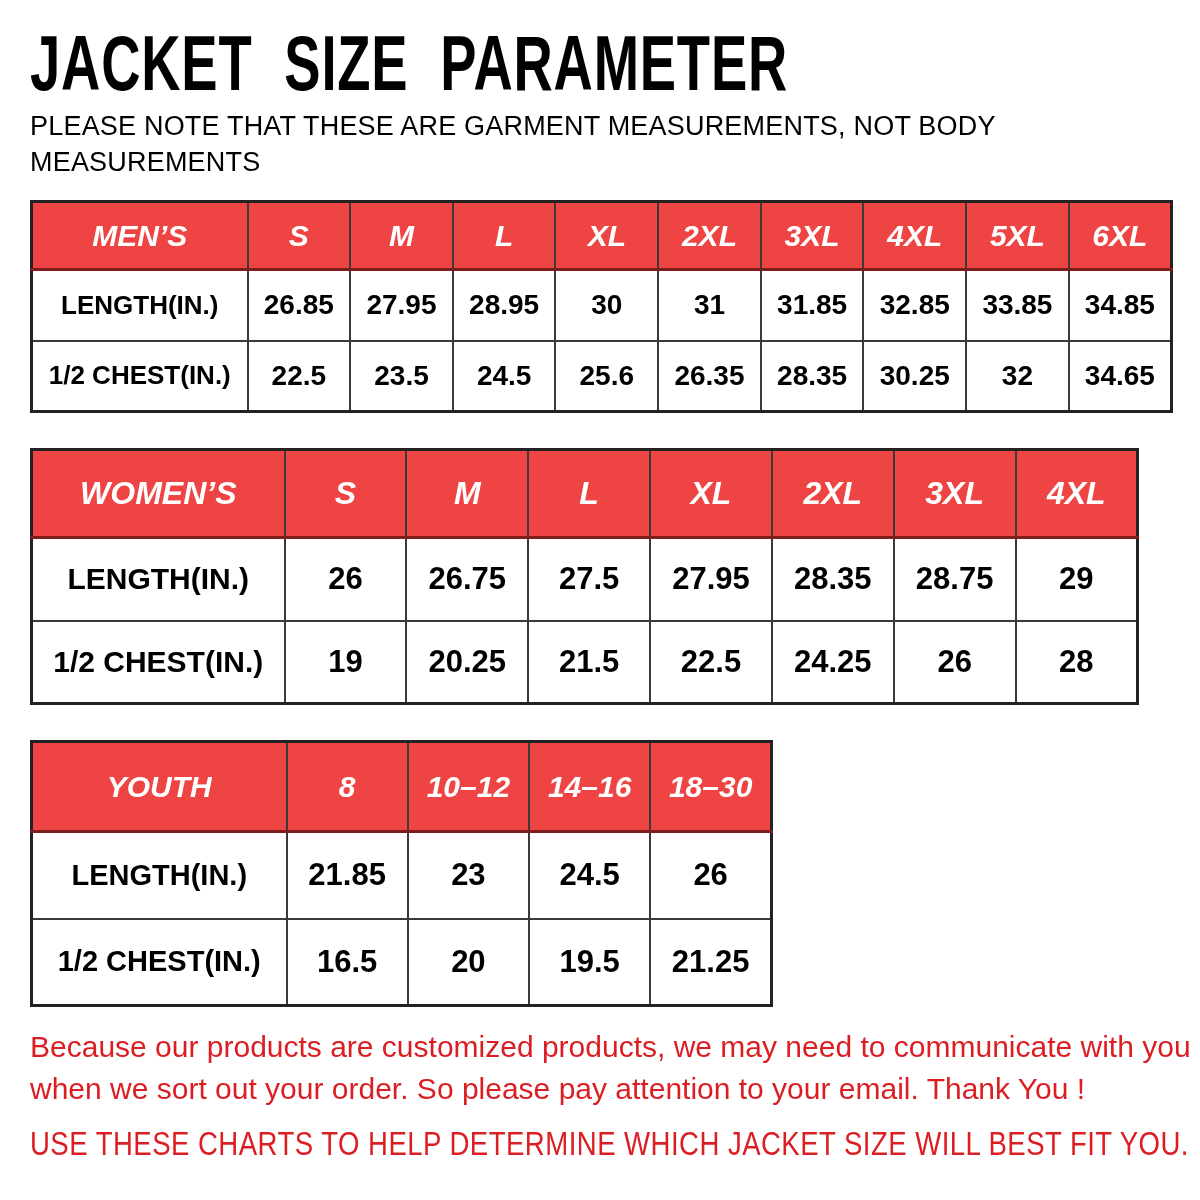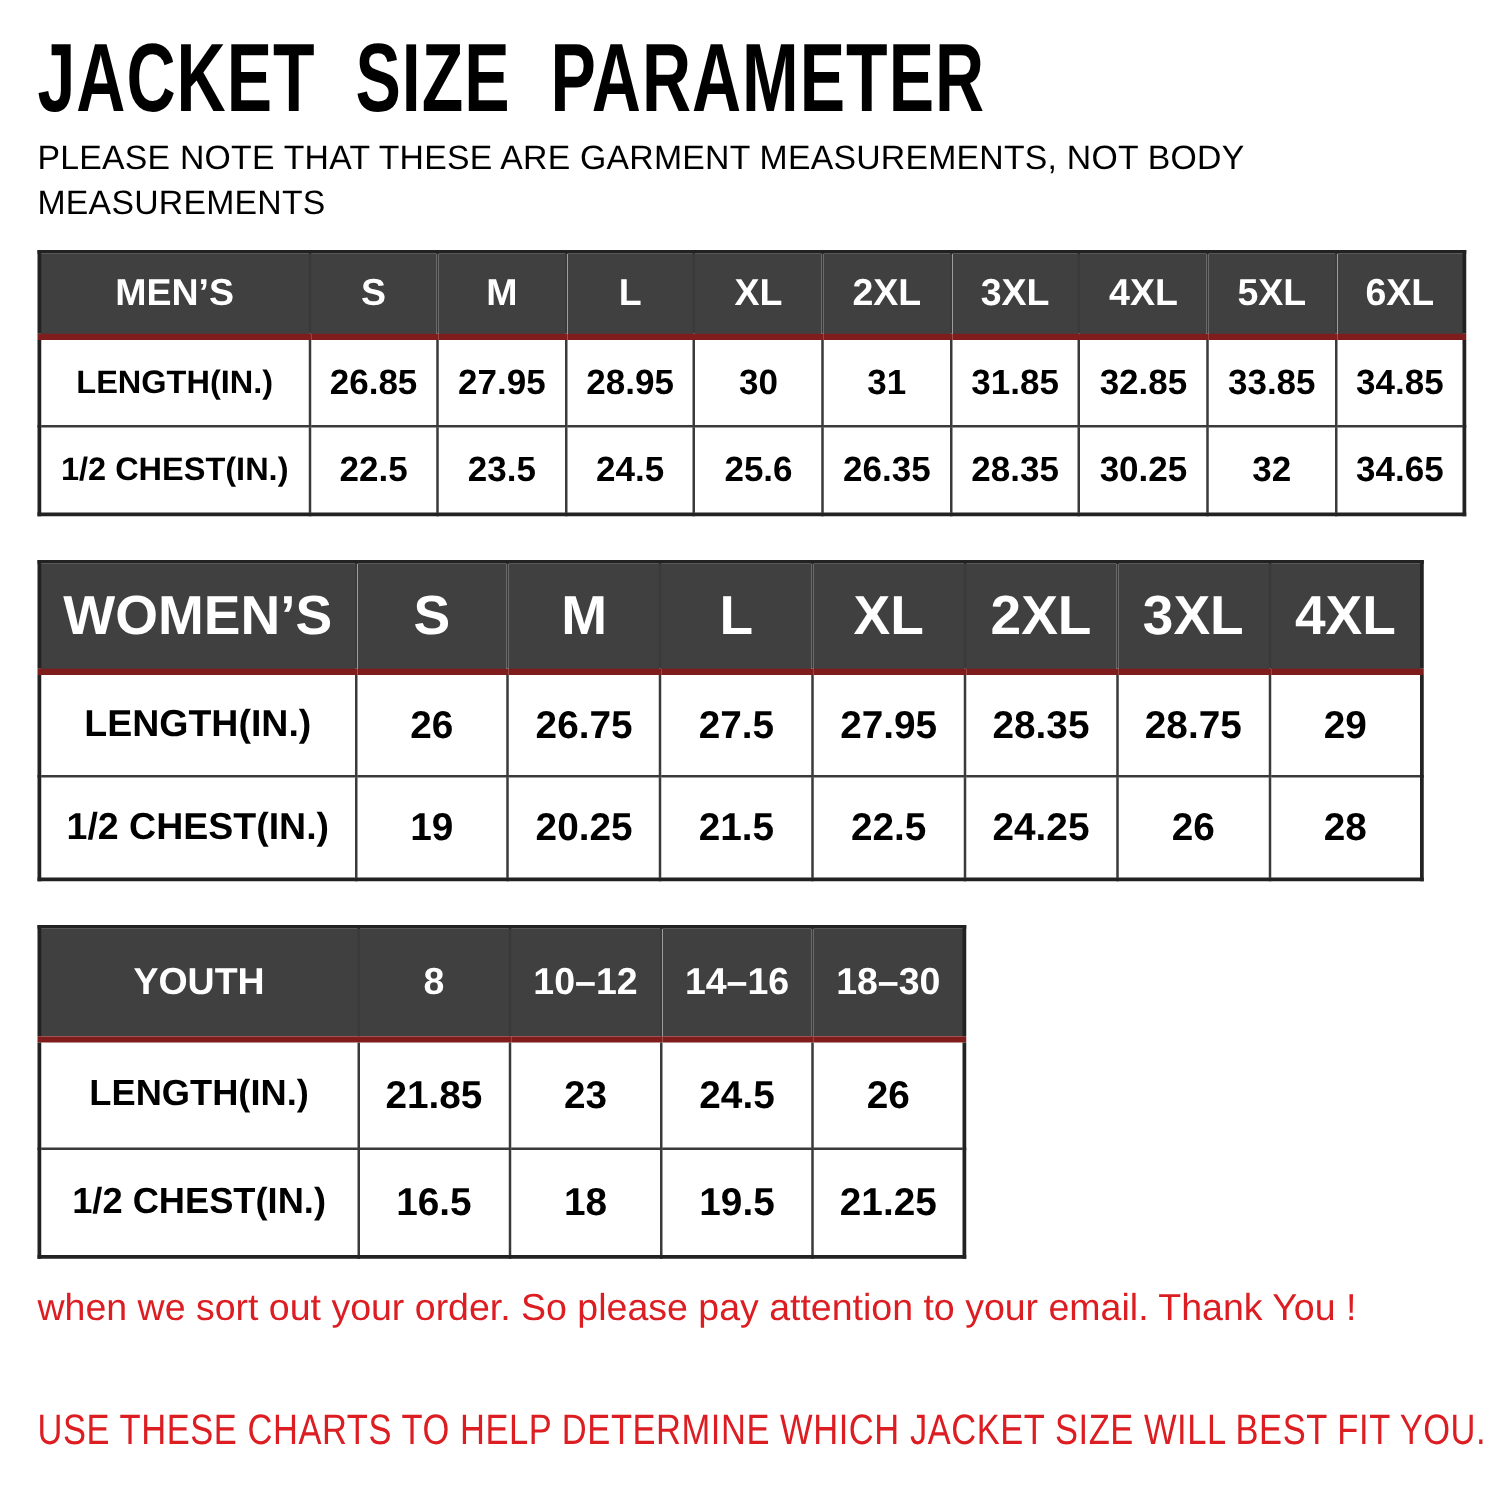--- a/index.html
+++ b/index.html
@@ -50,43 +50,44 @@
     background: #fff;
     border: 3px solid #222;
   }
   th, td {
     border: 2px solid #3a3a3a;
     text-align: center;
     vertical-align: middle;
     overflow: hidden;
   }
   thead th {
-    background: #404040;
+    background: #ef4444;
     color: #ffffff;
     font-weight: 700;
-    border-bottom: 5px solid #7f1d1d;
+    border-bottom: 3px solid #7f1d1d;
+    font-style: italic;
   }
   td.row-label { font-weight: 700; color: #000; }
   td { color: #000; font-weight: 700; }
 
   
   #mens-table { left: 30px; top: 200px; width: 1143px; }
   #mens-table thead tr { height: 68px; }
   #mens-table tbody tr { height: 71px; }
   #mens-table .label-col { width: 216px; }
   #mens-table thead th { font-size: 30px; }
   #mens-table td { font-size: 28px; }
   #mens-table td.row-label { font-size: 26px; }
 
   
   #womens-table { left: 30px; top: 448px; width: 1109px; }
   #womens-table thead tr { height: 88px; }
   #womens-table tbody tr { height: 83px; }
   #womens-table .label-col { width: 253px; }
-  #womens-table thead th { font-size: 44px; }
+  #womens-table thead th { font-size: 32px; }
   #womens-table td { font-size: 31px; }
   #womens-table td.row-label { font-size: 30px; }
 
   
   #youth-table { left: 30px; top: 740px; width: 743px; }
   #youth-table thead tr { height: 90px; }
   #youth-table tbody tr { height: 87px; }
   #youth-table .label-col { width: 255px; }
   #youth-table thead th { font-size: 30px; }
   #youth-table td { font-size: 31px; }
@@ -226,26 +227,27 @@
       <tr>
         <td class="row-label">LENGTH(IN.)</td>
         <td>21.85</td>
         <td>23</td>
         <td>24.5</td>
         <td>26</td>
       </tr>
       <tr>
         <td class="row-label">1/2 CHEST(IN.)</td>
         <td>16.5</td>
-        <td>18</td>
+        <td>20</td>
         <td>19.5</td>
         <td>21.25</td>
       </tr>
     </tbody>
 </table>
 
 <div class="footer-para">
+  <div>Because our products are customized products, we may need to communicate with you</div>
   <div>when we sort out your order. So please pay attention to your email. Thank You !</div>
 </div>
 
 <div class="footer-cta">
   <span>USE THESE CHARTS TO HELP DETERMINE WHICH JACKET SIZE WILL BEST FIT YOU.</span>
 </div>
 
 </body></html>

